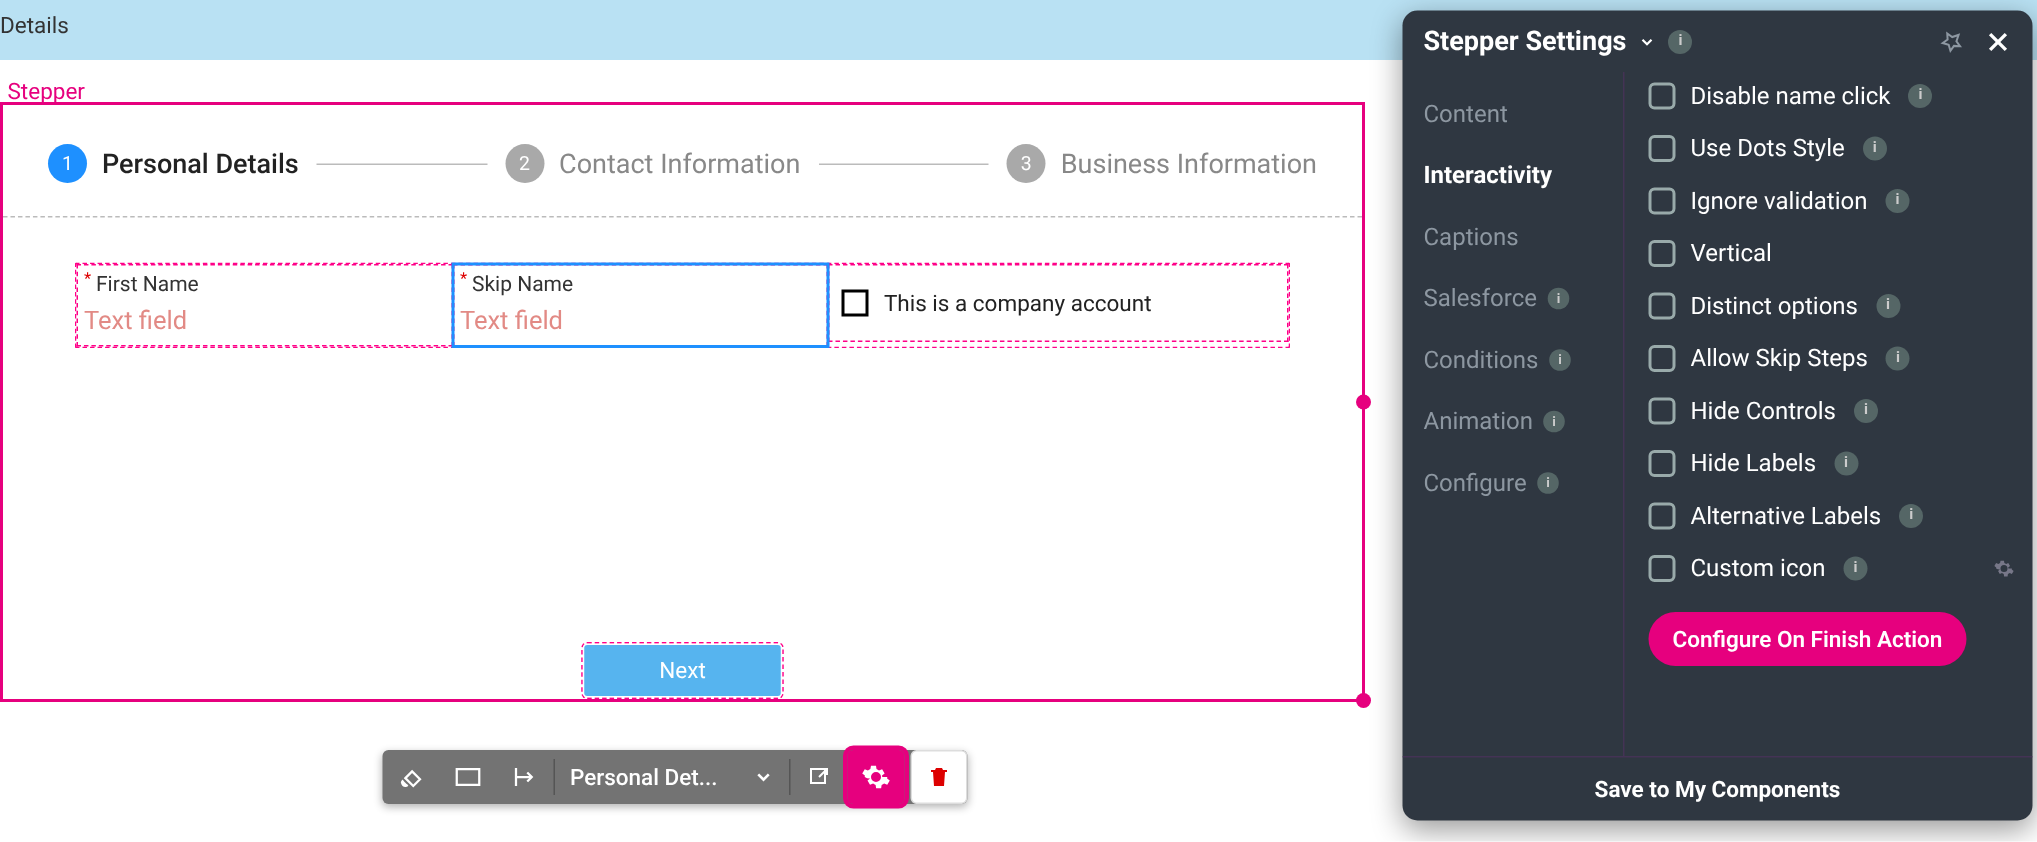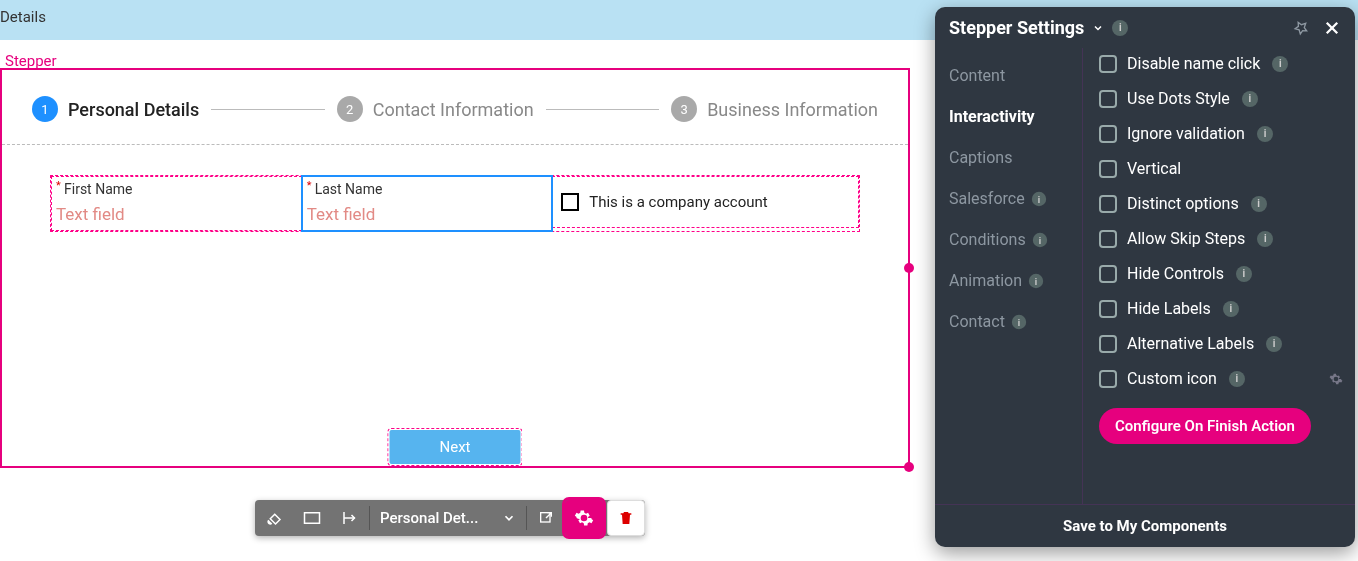--- a/index.html
+++ b/index.html
@@ -202,21 +202,21 @@
     <div class="dashed-sep"></div>
 
     <div class="form-area">
       <div class="field-cell">
         <span class="field-req">*</span>
         <span class="field-label">First Name</span>
         <div class="field-placeholder">Text field</div>
       </div>
       <div class="field-cell selected">
         <span class="field-req">*</span>
-        <span class="field-label">Last Name</span>
+        <span class="field-label">Skip Name</span>
         <div class="field-placeholder">Text field</div>
       </div>
       <div class="chk-row">
         <span class="chk"></span>
         <span class="chk-label">This is a company account</span>
       </div>
     </div>
 
     <button class="next-btn">Next</button>
   </div>
@@ -313,21 +313,21 @@
         </div>
       <div class="sp-tab">
           <span>Conditions</span>
           <span class="sp-info-badge">i</span>
         </div>
       <div class="sp-tab">
           <span>Animation</span>
           <span class="sp-info-badge">i</span>
         </div>
       <div class="sp-tab">
-          <span>Contact</span>
+          <span>Configure</span>
           <span class="sp-info-badge">i</span>
         </div>
     </div>
 
     <div class="sp-options">
       <div class="sp-opt">
         <span class="sp-chk"></span>
         <span class="sp-opt-label">Disable name click</span>
         <span class="sp-info-badge">i</span>
       </div>

